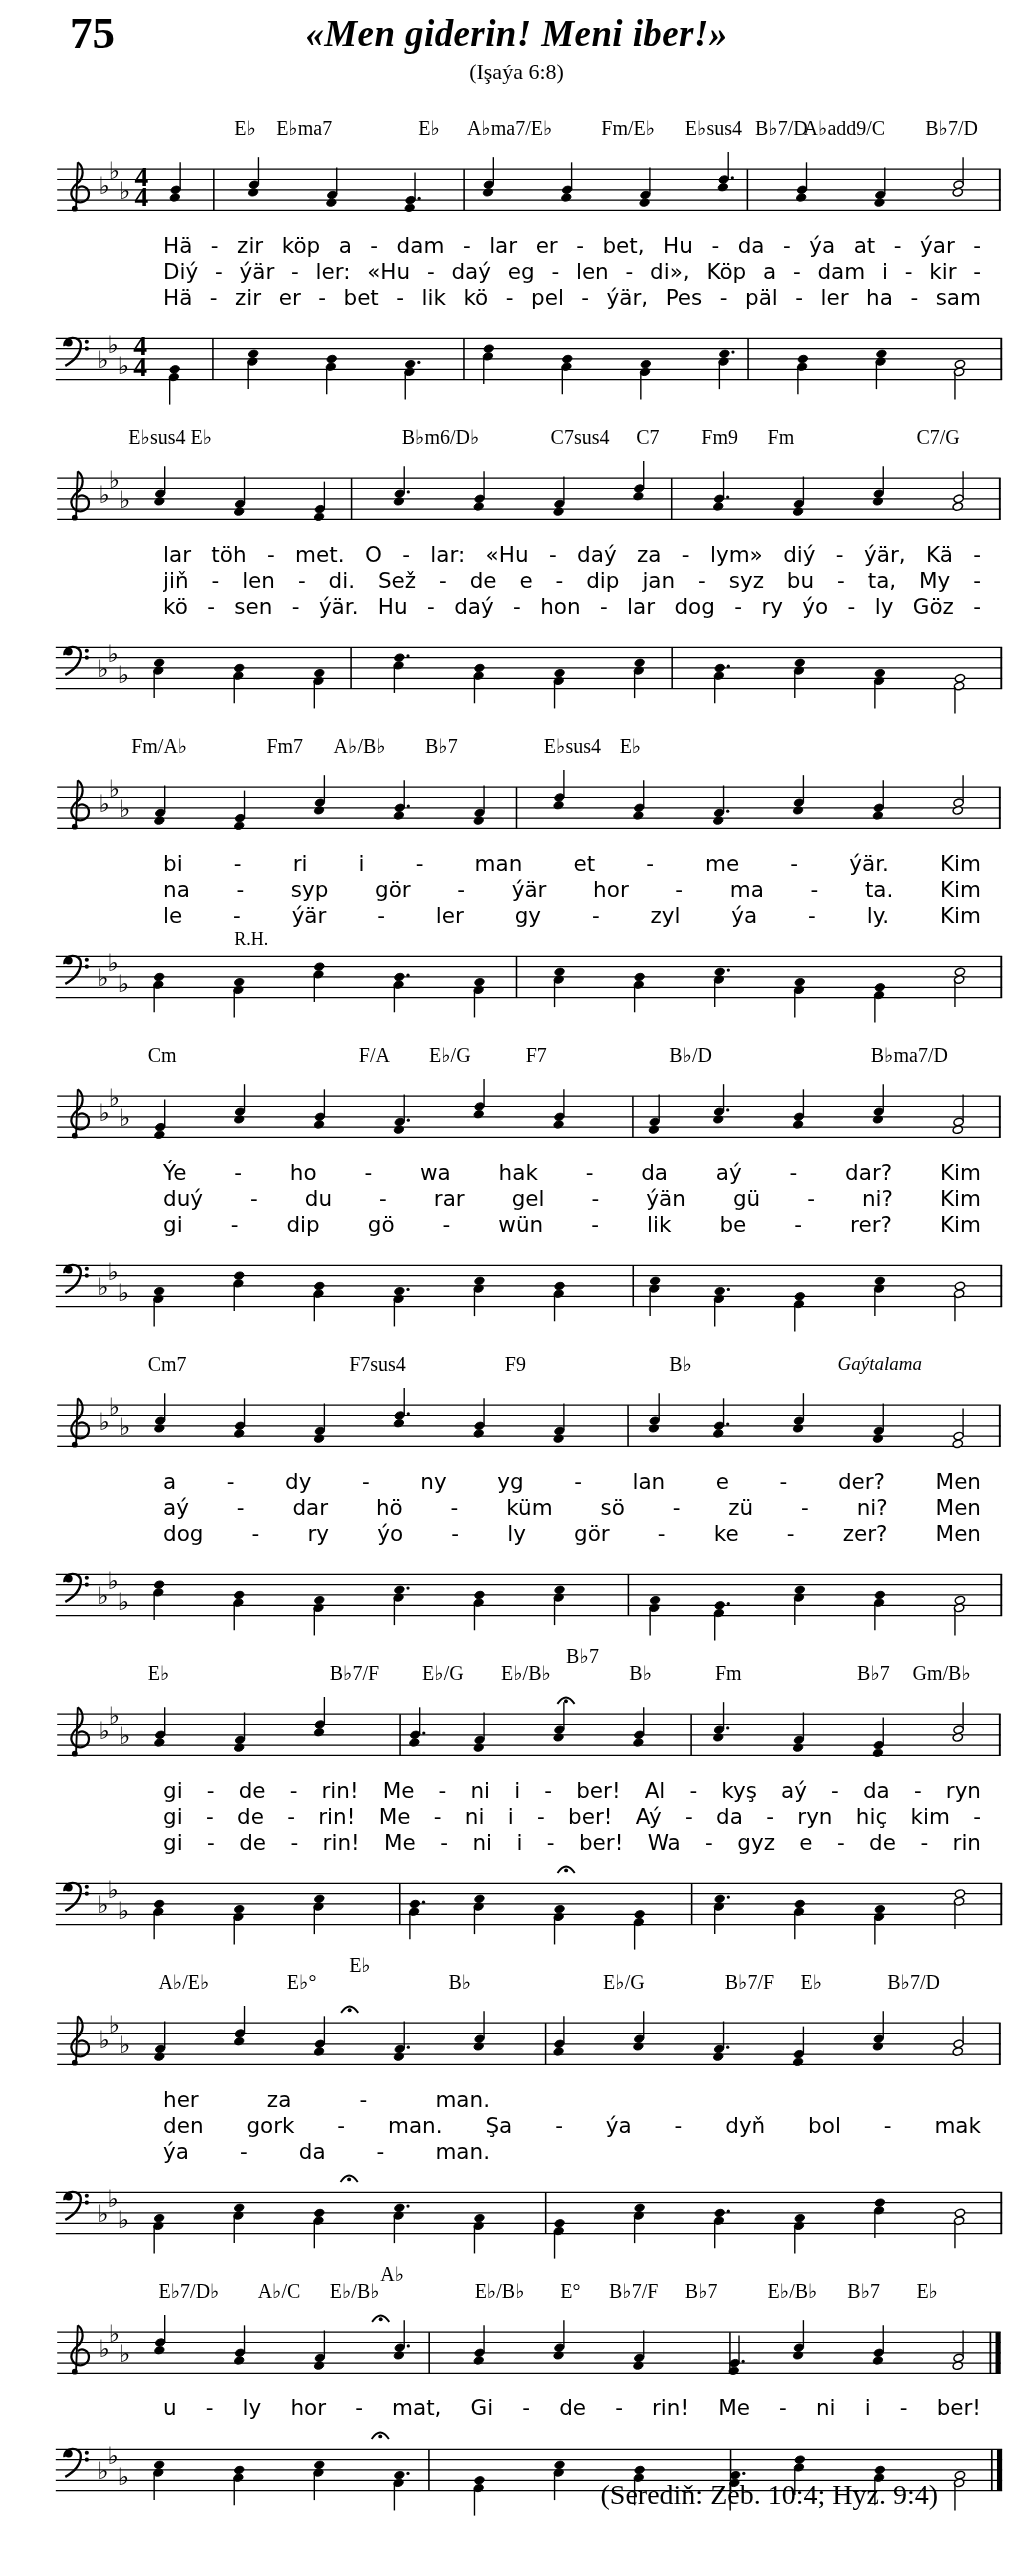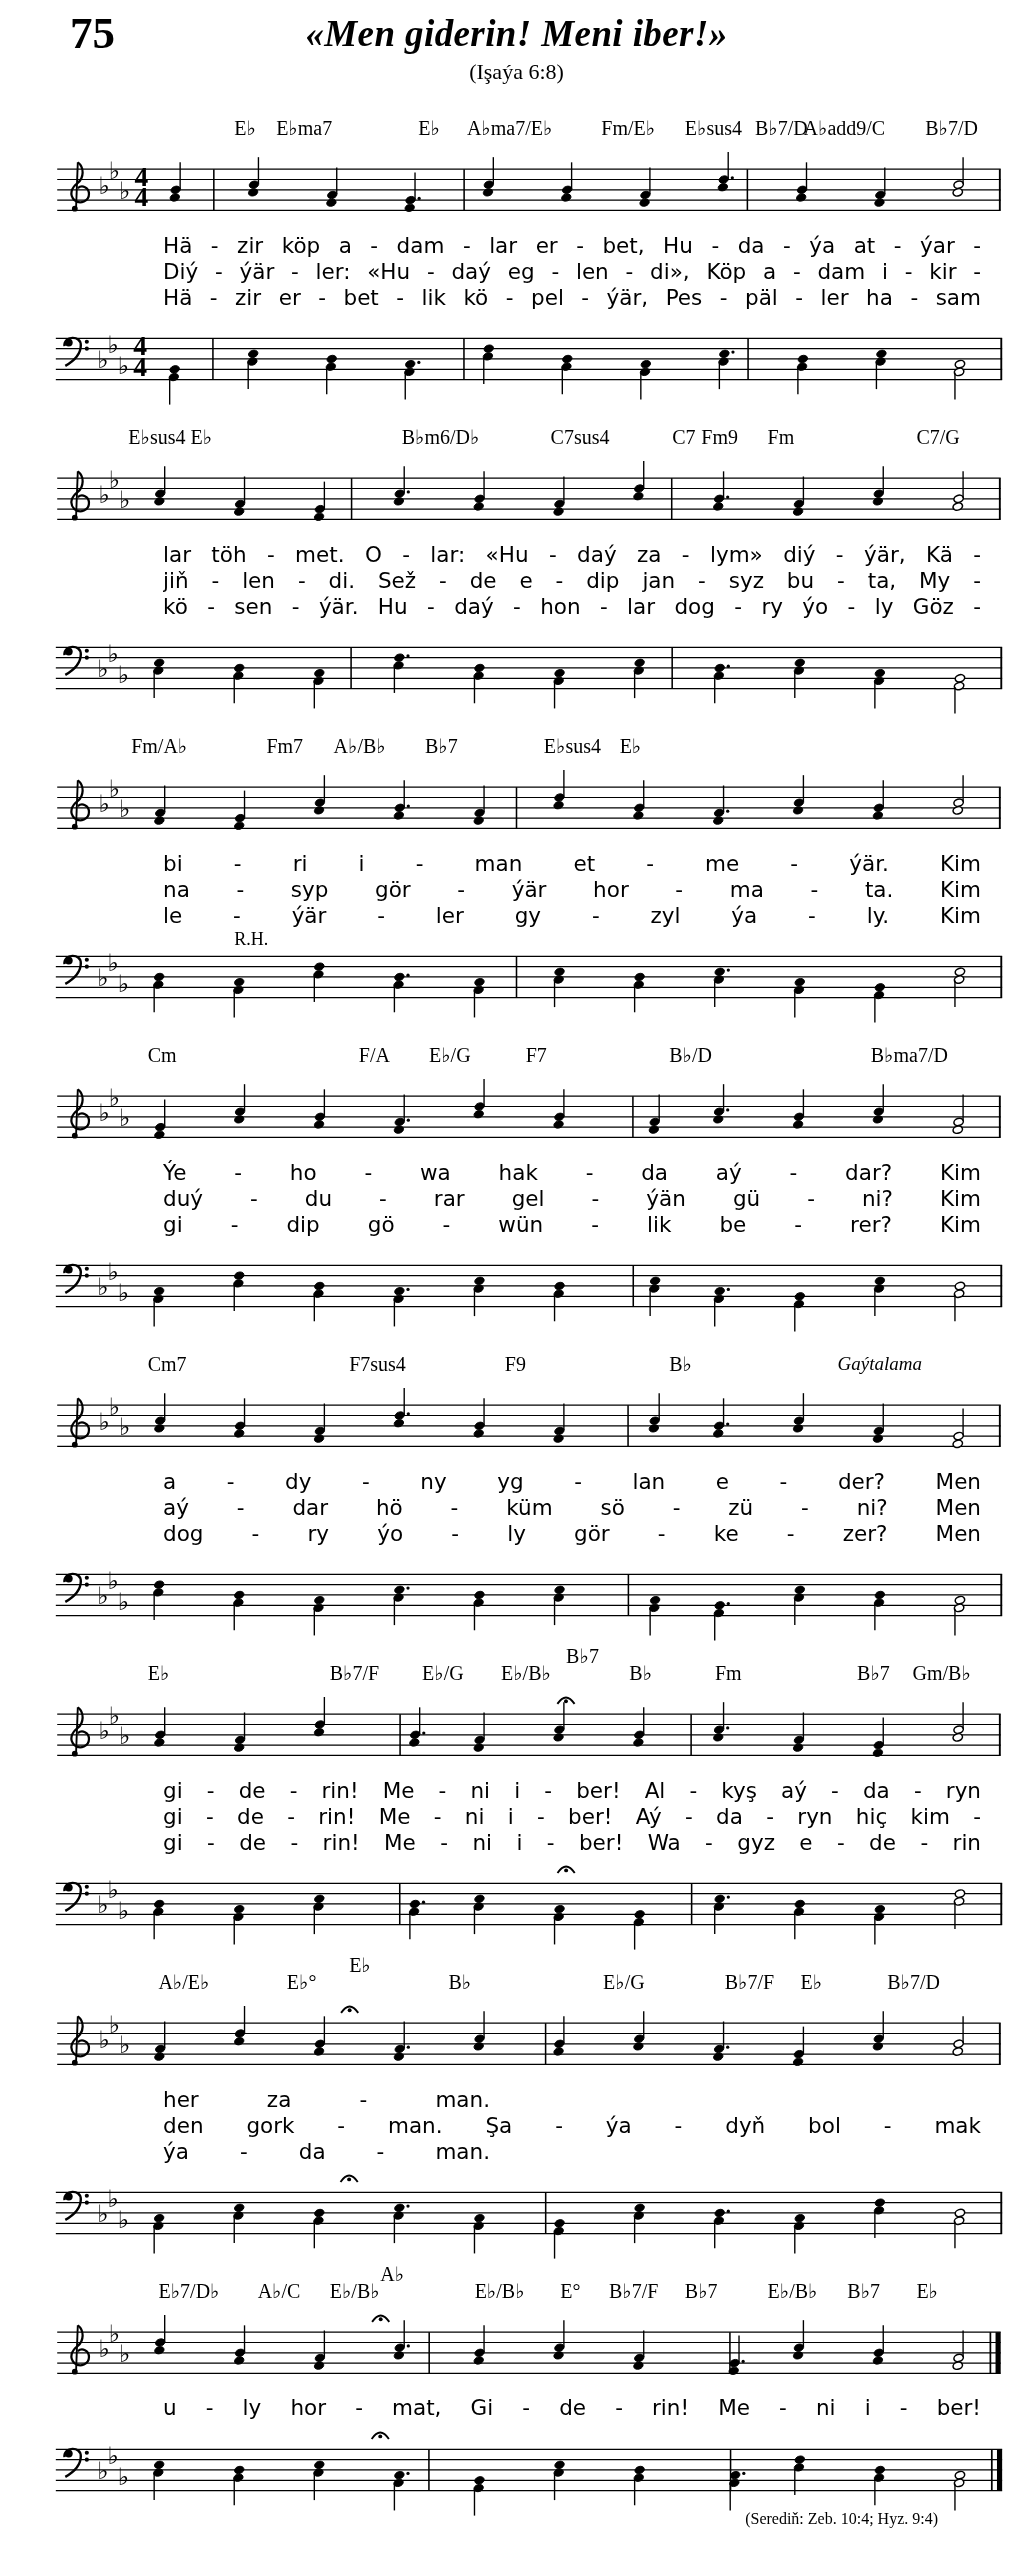--- a/index.html
+++ b/index.html
@@ -22,21 +22,21 @@
   .chord-row{position:relative;height:26px;font-size:20px;line-height:24px;}
   .chord{position:absolute;bottom:0;white-space:nowrap;}
   .chord.raised{bottom:17px;}
   .annot{position:absolute;bottom:0;white-space:nowrap;font-size:19px;}
   .annot.italic{font-style:italic;}
   svg.staff{display:block;}
   .lyrics{margin:1.7px 0 3.4px 133px;font-family:"DejaVu Sans","Liberation Sans",sans-serif;font-size:21.5px;}
   .lyric-line{width:818px;height:26px;line-height:26px;text-align:justify;text-align-last:justify;overflow:hidden;}
   .bass-annots{position:relative;height:0;overflow:visible;}
   .bass-annots .annot{position:absolute;top:-3.4px;bottom:auto;font-size:18px;}
-  .footer-ref{position:absolute;right:95px;bottom:48px;font-size:16px;}
+  .footer-ref{position:absolute;right:95px;bottom:65px;font-size:28px;}
 </style>
 </head>
 <body>
 
 <div class="page">
   <header>
     <div class="song-number">75</div>
     <h1 class="song-title">«Men giderin! Meni iber!»</h1>
     <div class="song-subtitle">(Işaýa 6:8)</div>
   </header>
@@ -237,21 +237,21 @@
         </svg>
   </section>
       <section class="system">
     <div class="bracket"></div>
     <div class="sysline"></div>
     <div class="chord-row">
           <span class="chord" style="left: 10.1%;">E♭sus4</span>
           <span class="chord" style="left: 16.5%;">E♭</span>
           <span class="chord" style="left: 38.2%;">B♭m6/D♭</span>
           <span class="chord" style="left: 53.5%;">C7sus4</span>
-          <span class="chord" style="left: 62.3%; margin-left: 36px;">C7</span>
+          <span class="chord" style="left: 62.3%;">C7</span>
           <span class="chord" style="left: 69%;">Fm9</span>
           <span class="chord" style="left: 75.8%;">Fm</span>
           <span class="chord" style="left: 91.1%;">C7/G</span>
         </div>
     <svg class="staff treble" viewBox="0 0 1130 106" width="973" height="91">
           <g>
             <line x1="30" y1="34" x2="1129" y2="34" stroke="#000" stroke-width="1.4"></line>
             <line x1="30" y1="46" x2="1129" y2="46" stroke="#000" stroke-width="1.4"></line>
             <line x1="30" y1="58" x2="1129" y2="58" stroke="#000" stroke-width="1.4"></line>
             <line x1="30" y1="70" x2="1129" y2="70" stroke="#000" stroke-width="1.4"></line>

